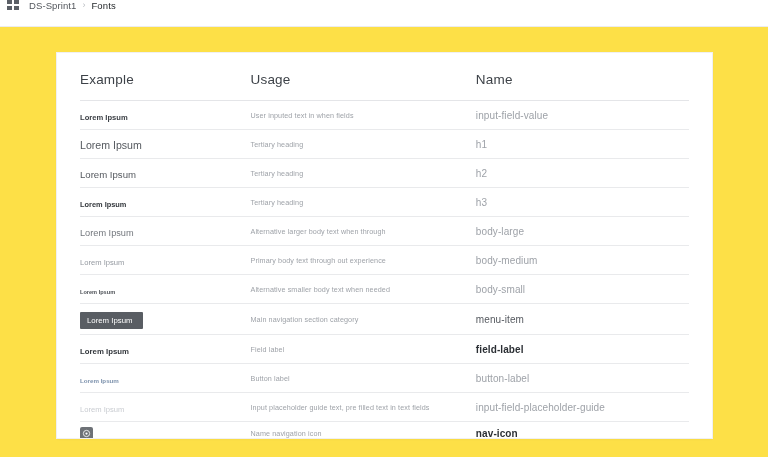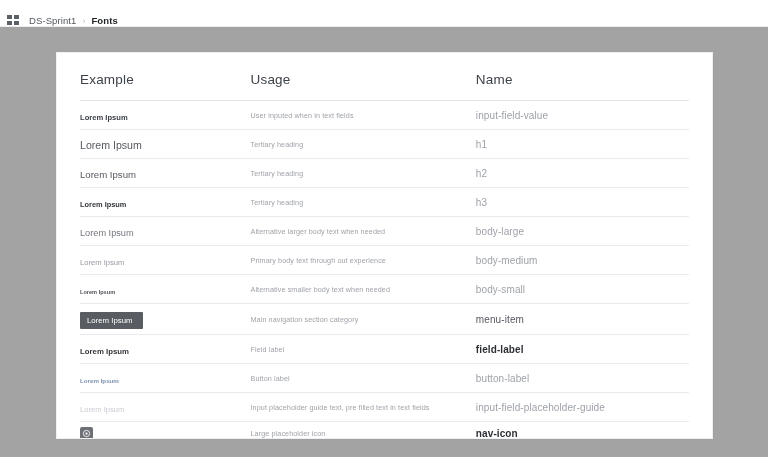--- a/index.html
+++ b/index.html
@@ -7,34 +7,34 @@
     width:768px; height:457px;
     font-family:"Liberation Sans", sans-serif;
     background:#f7f8f9;
     overflow:hidden;
   }
 
   
   .topbar{
     height:27px; width:768px;
     background:#ffffff;
-    display:flex; align-items:flex-end;
+    display:flex; align-items:flex-start;
     padding-left:7px;
     border-bottom:1px solid #ececee;
   }
   .grid-icon{ width:13px; height:11px; display:grid;
     grid-template-columns:5px 5px; grid-template-rows:4px 4px;
     gap:2px; margin-right:9px; flex:0 0 auto; }
   .grid-icon i{ display:block; background:#5b5f66; }
   .crumb{ font-size:9.5px; color:#52565c; letter-spacing:.1px; }
   .crumb-sep{ font-size:9px; color:#b9bcc1; margin:0 6px; }
-  .crumb-active{ font-size:9.5px; color:#1f2326; font-weight:bold; letter-spacing:.1px; }
-
-  
-  .page{ width:768px; height:430px; background:#a3a3a3; padding-top:26px; }
+  .crumb-active{ font-size:9.5px; color:#1f2326; font-weight:normal; letter-spacing:.1px; }
+
+  
+  .page{ width:768px; height:430px; background:#fde047; padding-top:26px; }
   .card{
     margin-left:57px; width:655px; height:385px;
     background:#ffffff;
     box-shadow:0 0 0 1px #f0f0f2, 0 1px 3px rgba(20,20,30,.05);
     padding:19px 23px 0 23px;
     overflow:hidden;
   }
 
   
   table{ width:100%; border-collapse:collapse; table-layout:fixed; }
@@ -111,21 +111,21 @@
           <th>Usage</th>
           <th>Name</th>
         </tr>
       </thead>
       <tbody id="tbody">
           <tr>
             <td class="ex">
               <div class="cell-pad"><span class="sp sp-input-field-value">Lorem Ipsum</span></div>
             </td>
             <td>
-              <div class="usage">User inputed when in text fields</div>
+              <div class="usage">User inputed text in when fields</div>
             </td>
             <td>
               <div class="name">input-field-value</div>
             </td>
           </tr>
           <tr>
             <td class="ex">
               <div class="cell-pad"><span class="sp sp-h1">Lorem Ipsum</span></div>
             </td>
             <td>
@@ -155,21 +155,21 @@
             </td>
             <td>
               <div class="name">h3</div>
             </td>
           </tr>
           <tr>
             <td class="ex">
               <div class="cell-pad"><span class="sp sp-body-large">Lorem Ipsum</span></div>
             </td>
             <td>
-              <div class="usage">Alternative larger body text when needed</div>
+              <div class="usage">Alternative larger body text when through</div>
             </td>
             <td>
               <div class="name">body-large</div>
             </td>
           </tr>
           <tr>
             <td class="ex">
               <div class="cell-pad"><span class="sp sp-body-medium">Lorem Ipsum</span></div>
             </td>
             <td>
@@ -239,21 +239,21 @@
               <div class="cell-pad">
                 <span class="nav-icon-box">
                   <svg width="9" height="9" viewBox="0 0 12 12">
                     <circle cx="6" cy="6" r="4.2" fill="none" stroke="#ffffff" stroke-width="1.1"></circle>
                     <circle cx="6" cy="6" r="1.5" fill="#ffffff"></circle>
                   </svg>
                 </span>
               </div>
             </td>
             <td>
-              <div class="usage">Large placeholder icon</div>
+              <div class="usage">Name navigation icon</div>
             </td>
             <td>
               <div class="name strong">nav-icon</div>
             </td>
           </tr>
         </tbody>
     </table>
   </div>
 </div>
 

